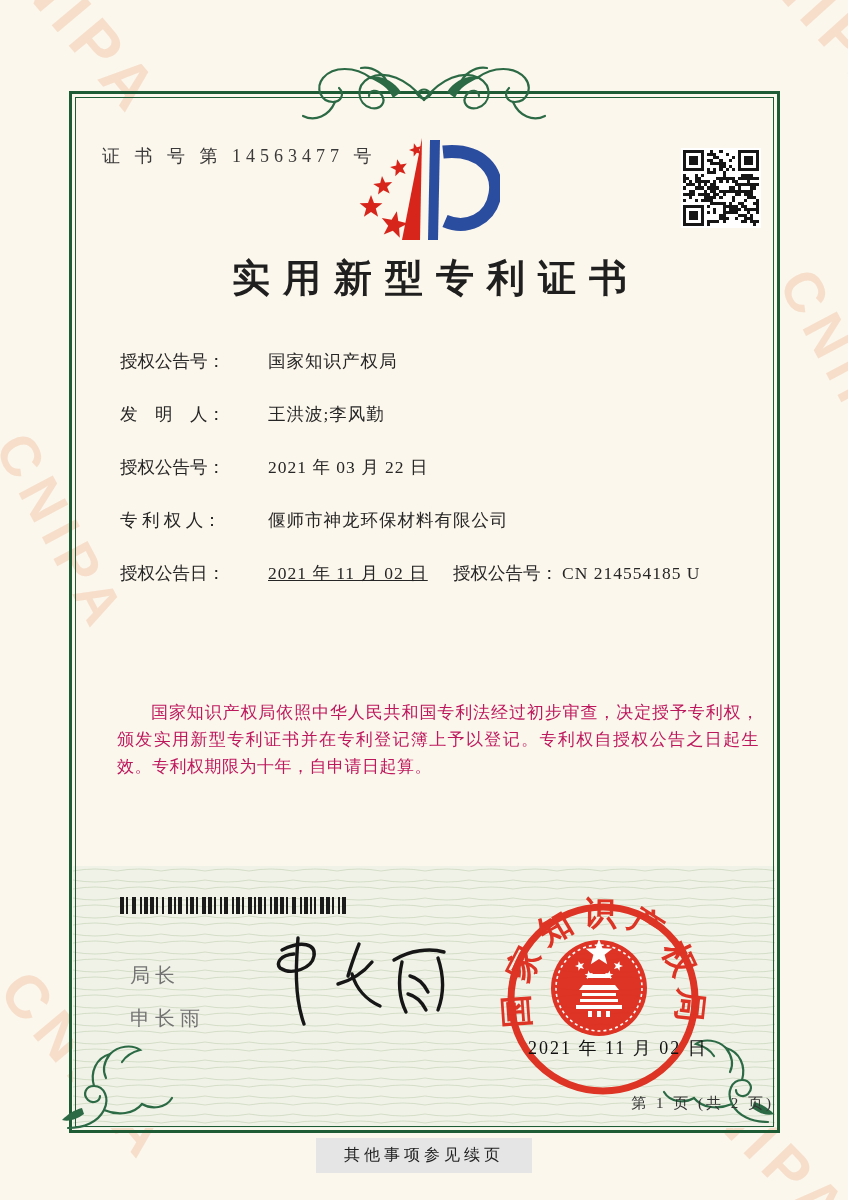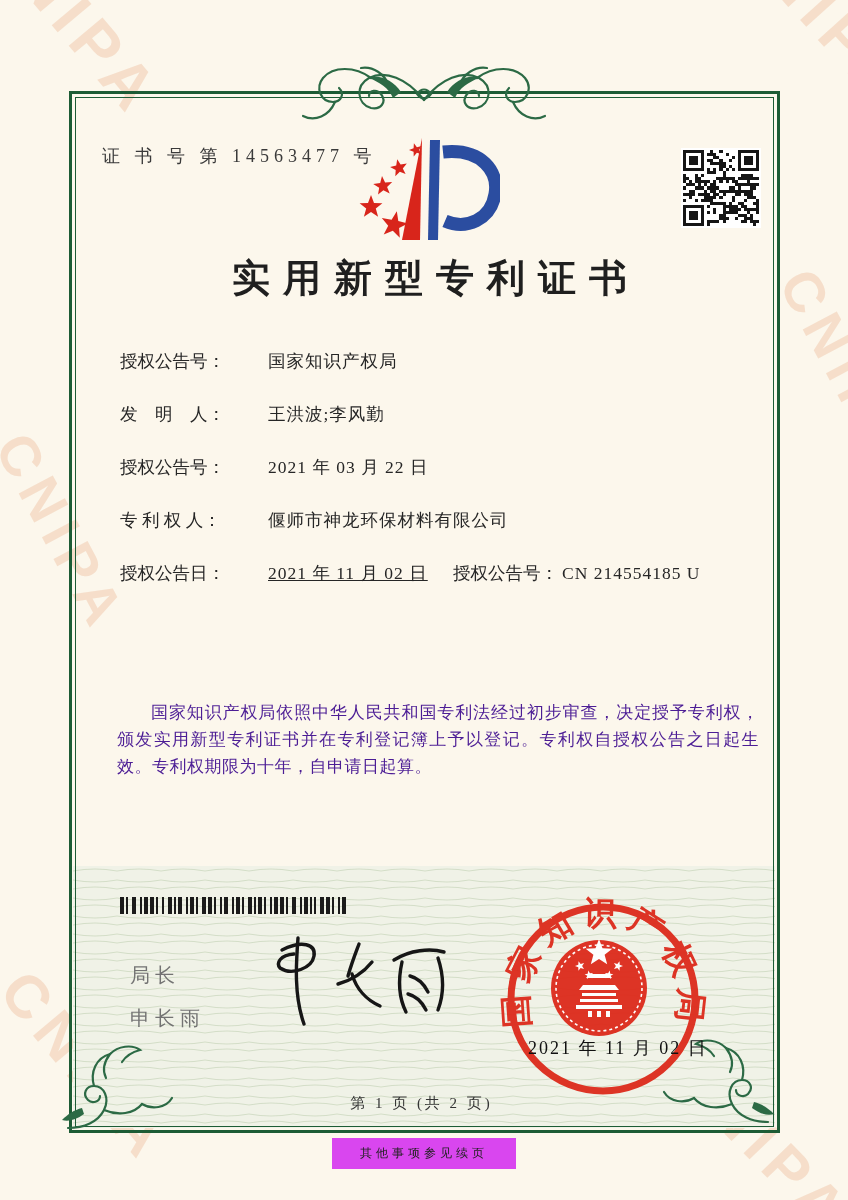--- a/index.html
+++ b/index.html
@@ -42,21 +42,21 @@
 
   .fields{position:absolute;left:120px;top:349px;width:640px;font-size:17.5px;color:#262626;}
   .frow{height:26px;margin-bottom:27px;white-space:nowrap;}
   .flabel{display:inline-block;width:148px;white-space:pre;}
   .fvalue{letter-spacing:1px;}
   .grant-row{position:relative;text-decoration:underline;}
   .grant-second{position:absolute;left:333px;top:0;white-space:nowrap;}
   .grant-second .flabel{width:auto;margin-right:4px;}
 
   .paragraphs{position:absolute;left:117px;top:699px;width:642px;font-size:17px;
-      line-height:27px;color:#4c1d95;text-align:justify;}
+      line-height:27px;color:#be185d;text-align:justify;}
   .paragraphs p{margin:0;text-indent:2em;letter-spacing:0.5px;}
 
   .band{position:absolute;left:73px;top:866px;width:702px;height:262px;background:#f0f2e7;}
   .band svg path{stroke:#ccd8bf;stroke-width:1;fill:none;opacity:0.8;}
 
   .barcode{position:absolute;left:120px;top:897px;height:17px;display:flex;}
   .barcode .b{width:2px;background:#1b1b1b;}
   .barcode .s{width:2px;}
 
   .sig-block{position:absolute;left:130px;top:962px;font-size:20px;color:#737373;letter-spacing:5px;}
@@ -66,25 +66,25 @@
 
   .seal{position:absolute;left:494px;top:890px;opacity:0.95;}
   .seal .ring{fill:none;stroke:var(--sealred,#dd2a1b);stroke-width:7;}
   .seal .disc{fill:var(--sealred,#dd2a1b);}
   .seal .ringtext{fill:var(--sealred,#dd2a1b);font-size:33px;font-weight:bold;letter-spacing:9px;}
   .seal polygon{fill:#fff;}
   .seal .gate{fill:#fff;}
   .seal .wheat{fill:none;stroke:#fff;stroke-width:1.6;stroke-dasharray:3 3;}
   .seal-date{position:absolute;left:528px;top:1036px;font-size:18px;color:#101010;letter-spacing:2px;white-space:nowrap;}
 
-  .page-no{position:absolute;left:69px;top:1094px;width:705px;text-align:center;
+  .page-no{position:absolute;left:69px;top:1094px;width:705px;text-align:right;
       font-size:15px;color:#333;letter-spacing:3px;}
   .footer-note{position:absolute;left:0;top:1138px;width:848px;text-align:center;}
-  .footer-note span{display:inline-block;background:#d946ef;padding:7px 28px;
-      font-size:12px;color:#222;letter-spacing:4px;}
+  .footer-note span{display:inline-block;background:#e5e5e5;padding:7px 28px;
+      font-size:16px;color:#222;letter-spacing:4px;}
 </style>
 </head>
 <body>
 
 <div class="page">
 
   <span class="wm wm1">CNIPA</span>
   <span class="wm wm2">CNIPA</span>
   <span class="wm wm3">CNIPA</span>
   <span class="wm wm4">CNIPA</span>

